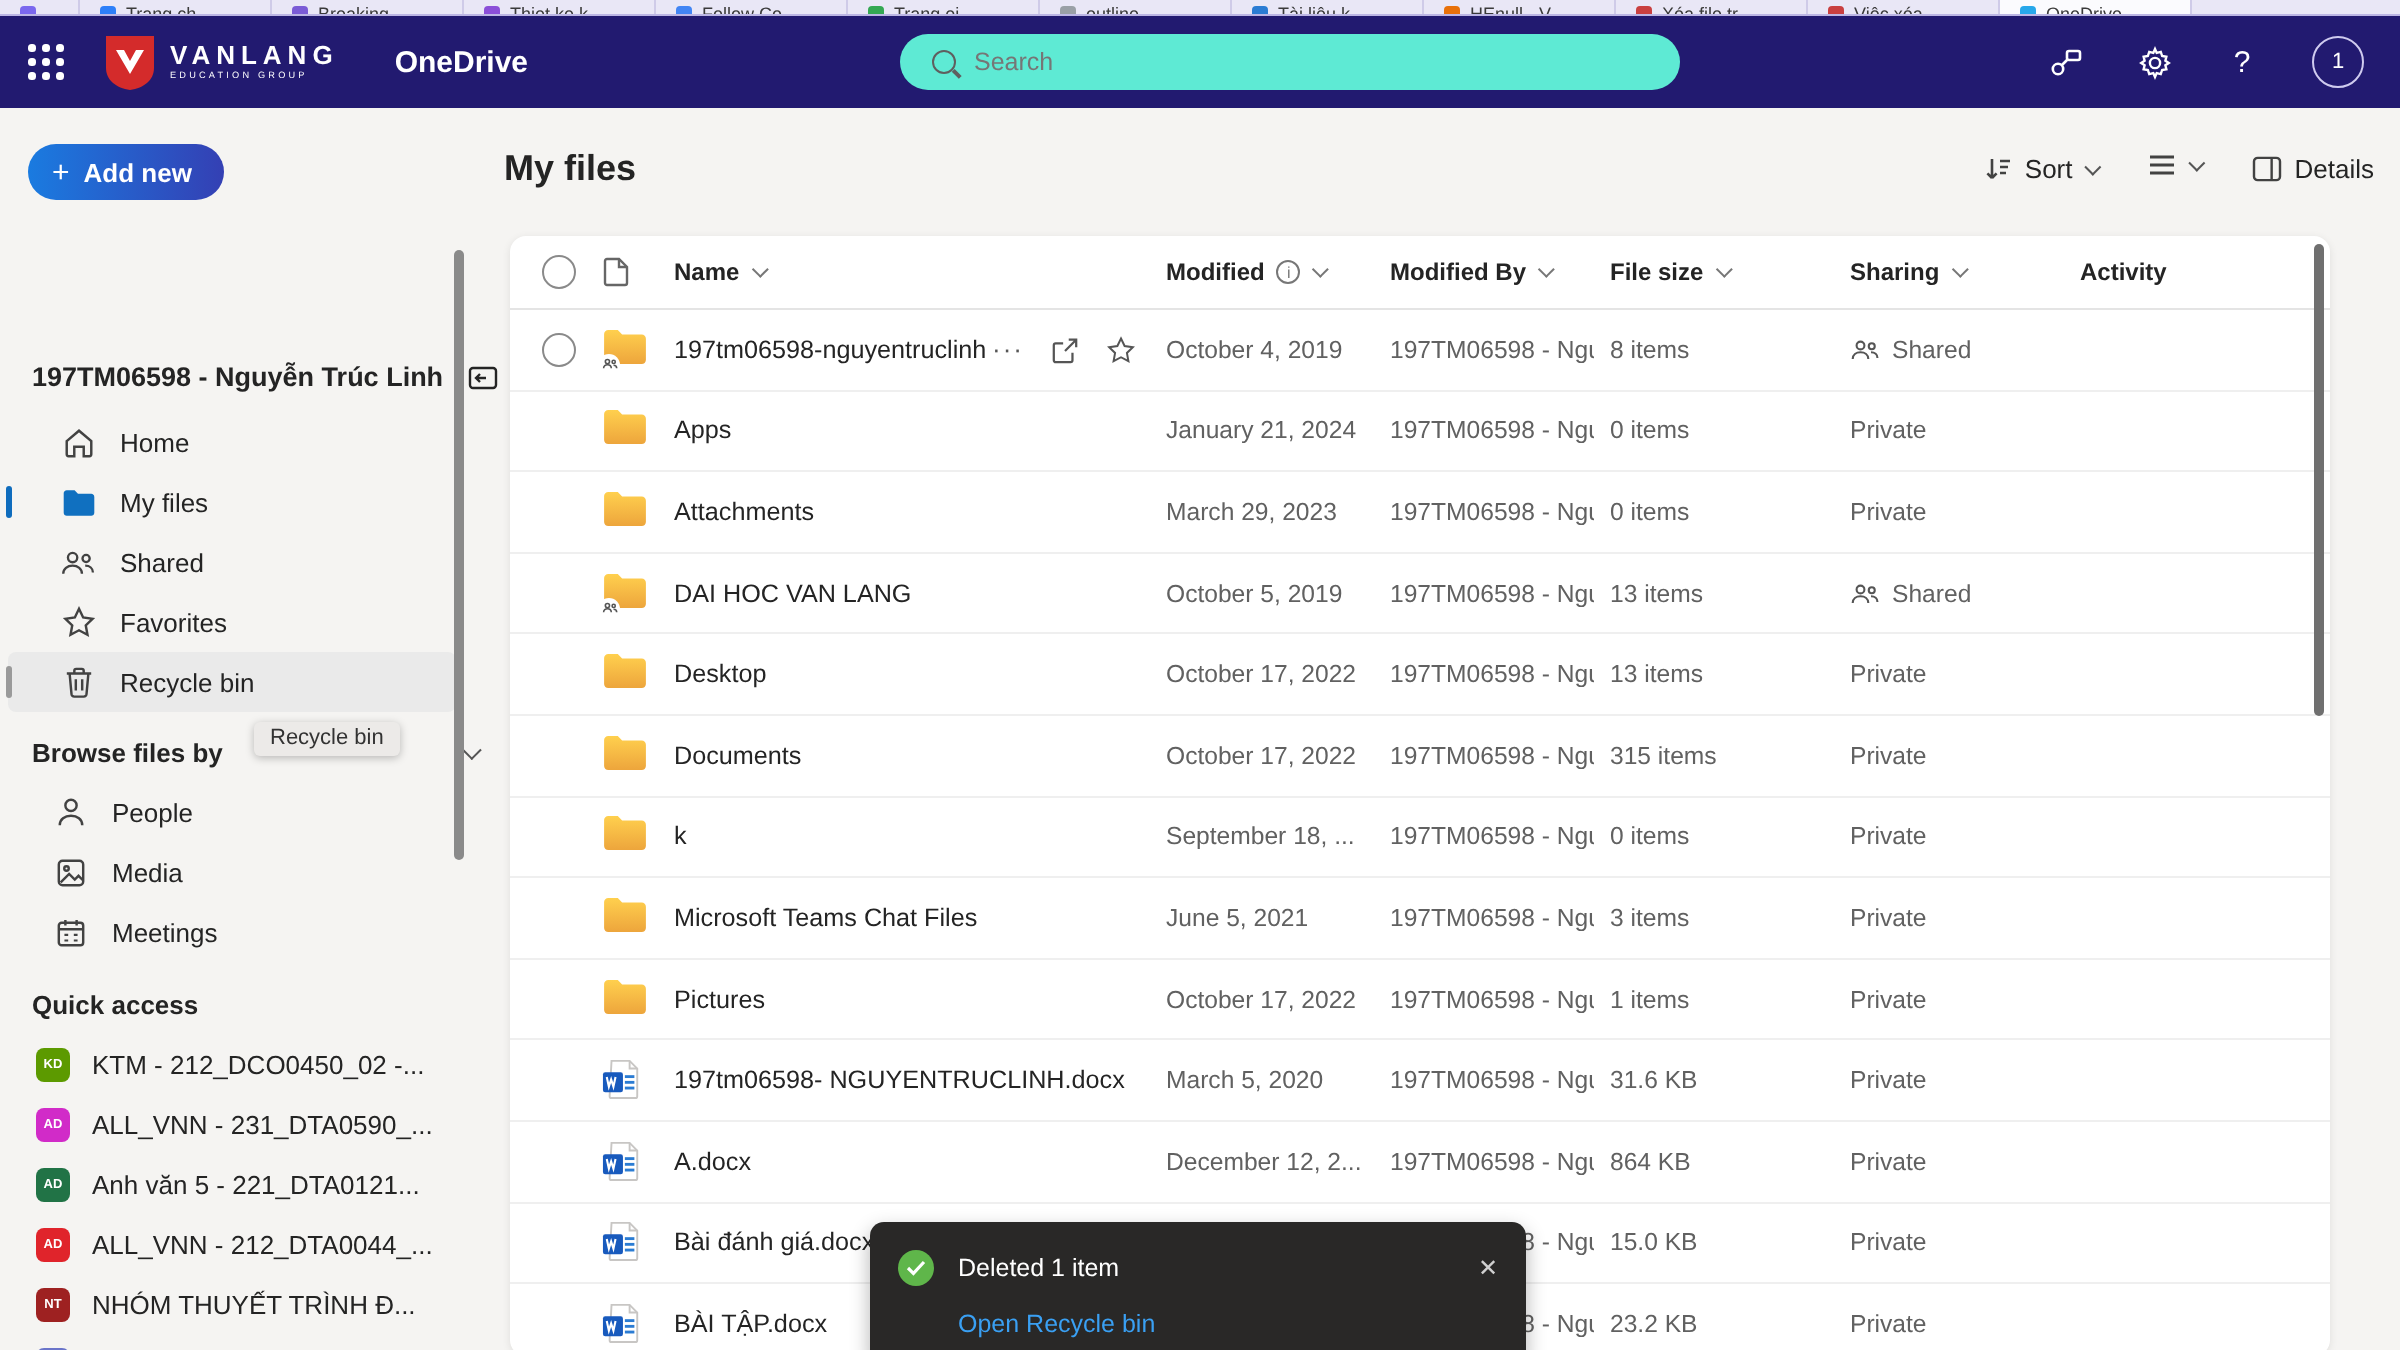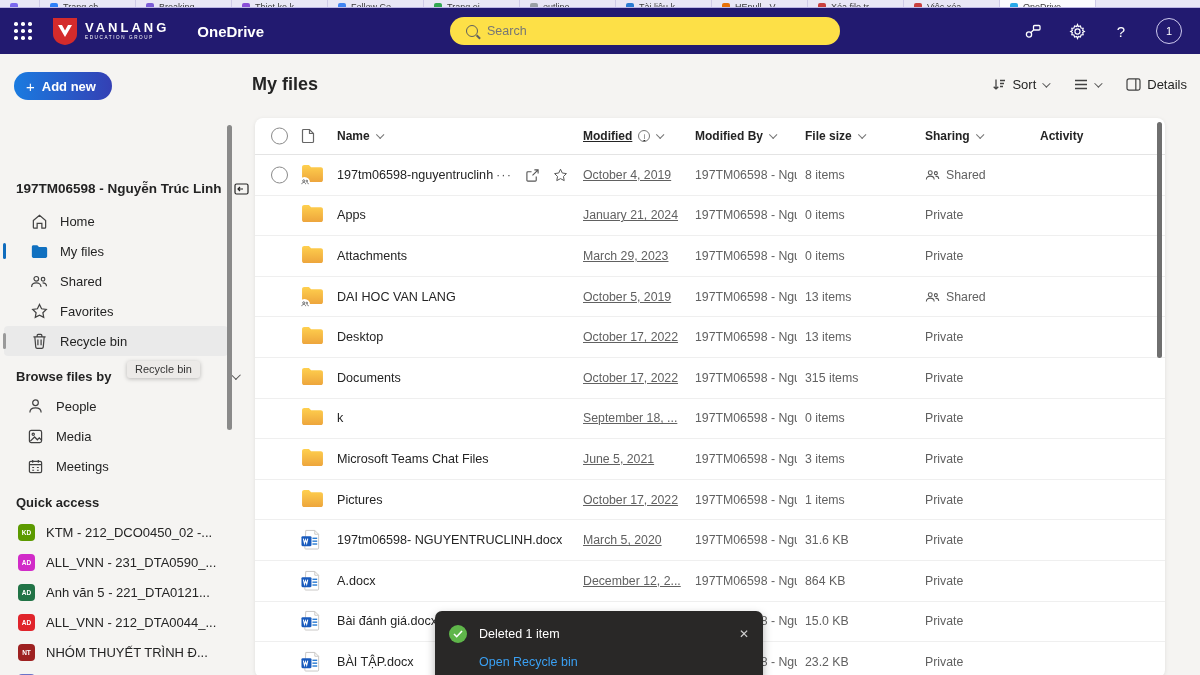--- a/index.html
+++ b/index.html
@@ -24,21 +24,21 @@
     grid-template-columns:repeat(3,1fr); grid-template-rows:repeat(3,1fr);
     gap:3px; padding:2px; cursor:pointer; }
   .waffle i { background:#fff; border-radius:50%; width:3.5px; height:3.5px; }
   .brand { display:flex; align-items:center; gap:7px; margin-left:18px; }
   .brand-shield { width:26px; height:30px; }
   .brand-text { display:flex; flex-direction:column; line-height:1; }
   .brand-name { color:#fff; font-weight:bold; font-size:13px; letter-spacing:3px; }
   .brand-sub { color:#fff; font-size:4.6px; letter-spacing:1.6px; margin-top:2.5px; }
   .appname { color:#fff; font-size:15px; font-weight:600; margin-left:28px; }
   .searchbox { position:absolute; left:450px; top:9px; width:390px; height:28px;
-    background:#fde047; border-radius:14px; display:flex; align-items:center;
+    background:#5eead4; border-radius:14px; display:flex; align-items:center;
     padding-left:16px; gap:9px; }
   .search-glyph { width:12px; height:12px; border:1.6px solid #5f5f5f; border-radius:50%;
     position:relative; }
   .search-glyph::after { content:""; position:absolute; width:5px; height:1.6px;
     background:#5f5f5f; transform:rotate(45deg); left:9px; top:10px; }
   .search-ph { color:#767676; font-size:12.5px; }
   .appbar-right { position:absolute; right:0; top:0; height:46px; display:flex;
     align-items:center; gap:26px; padding-right:18px; }
   .abicon { color:#fff; width:18px; height:18px; display:flex; align-items:center;
     justify-content:center; cursor:pointer; font-size:15px; }
@@ -83,32 +83,32 @@
     border-radius:3px; box-shadow:0 1px 4px rgba(0,0,0,.25); font-size:11px;
     color:#333; padding:2px 8px 3px; z-index:40; }
   .side-scroll { position:absolute; left:227px; top:71px; width:5px; height:305px;
     background:#8a8a8a; border-radius:3px; }
 
   
   .main { position:absolute; left:240px; top:0; width:960px; height:621px; }
   .main-head { position:absolute; left:12px; top:20px; width:935px; display:flex;
     align-items:center; }
   .page-title { font-size:18px; font-weight:700; }
-  .toolbar { margin-left:auto; display:flex; align-items:center; gap:26px;
+  .toolbar { margin-left:auto; display:flex; align-items:flex-start; gap:26px;
     font-size:13px; }
   .tb-btn { display:flex; align-items:center; gap:6px; cursor:pointer; }
   .tb-btn .chev { width:6px; height:6px; }
   .card { position:absolute; left:15px; top:64px; width:910px; height:560px;
     background:#fff; border-radius:8px; box-shadow:0 1px 4px rgba(0,0,0,.09); }
   .thead { position:relative; height:37px; border-bottom:1px solid #e4e4e4;
     font-size:12px; font-weight:600; }
   .thead .col, .trow .col { position:absolute; top:50%; transform:translateY(-50%);
     display:flex; align-items:center; gap:6px; white-space:nowrap; }
   .c-check { left:16px; } .c-ficon { left:46px; } .c-name { left:82px; }
-  .c-mod { left:328px;text-decoration:underline; } .c-by { left:440px; width:102px; overflow:hidden; }
+  .c-mod { left:328px; } .c-by { left:440px; width:102px; overflow:hidden; }
   .c-size { left:550px; } .c-share { left:670px; } .c-act { left:785px; }
   .circle-cb { width:17px; height:17px; border:1.5px solid #8a8a8a; border-radius:50%;
     cursor:pointer; }
   .info-dot { width:12px; height:12px; border:1px solid #777; border-radius:50%;
     font-size:8px; color:#777; display:flex; align-items:center; justify-content:center;
     font-weight:400; }
   .thead .chev { width:5.5px; height:5.5px; border-color:#777; }
   .rows { position:relative; }
   .trow { position:relative; height:40.6px; border-bottom:1px solid #efefef;
     font-size:12.3px; cursor:pointer; }

